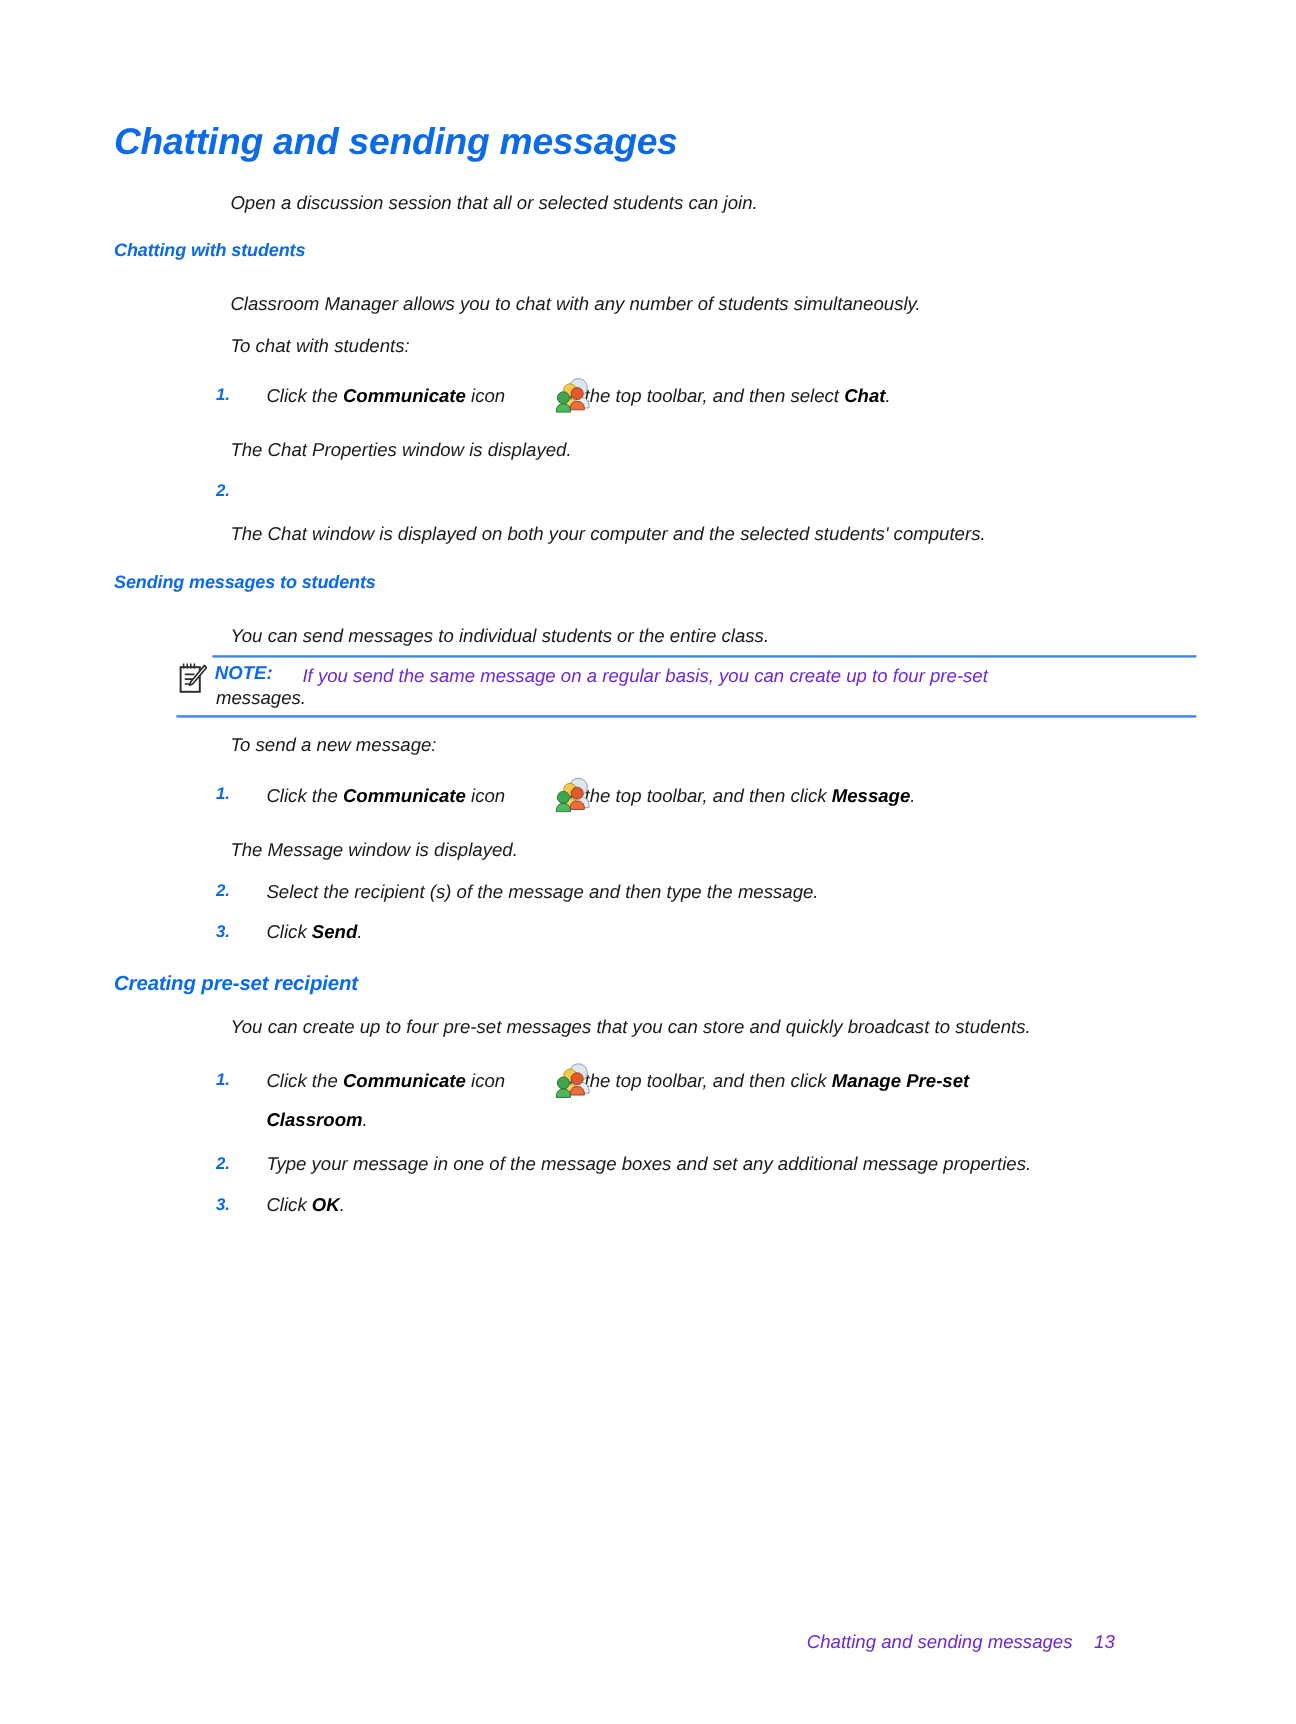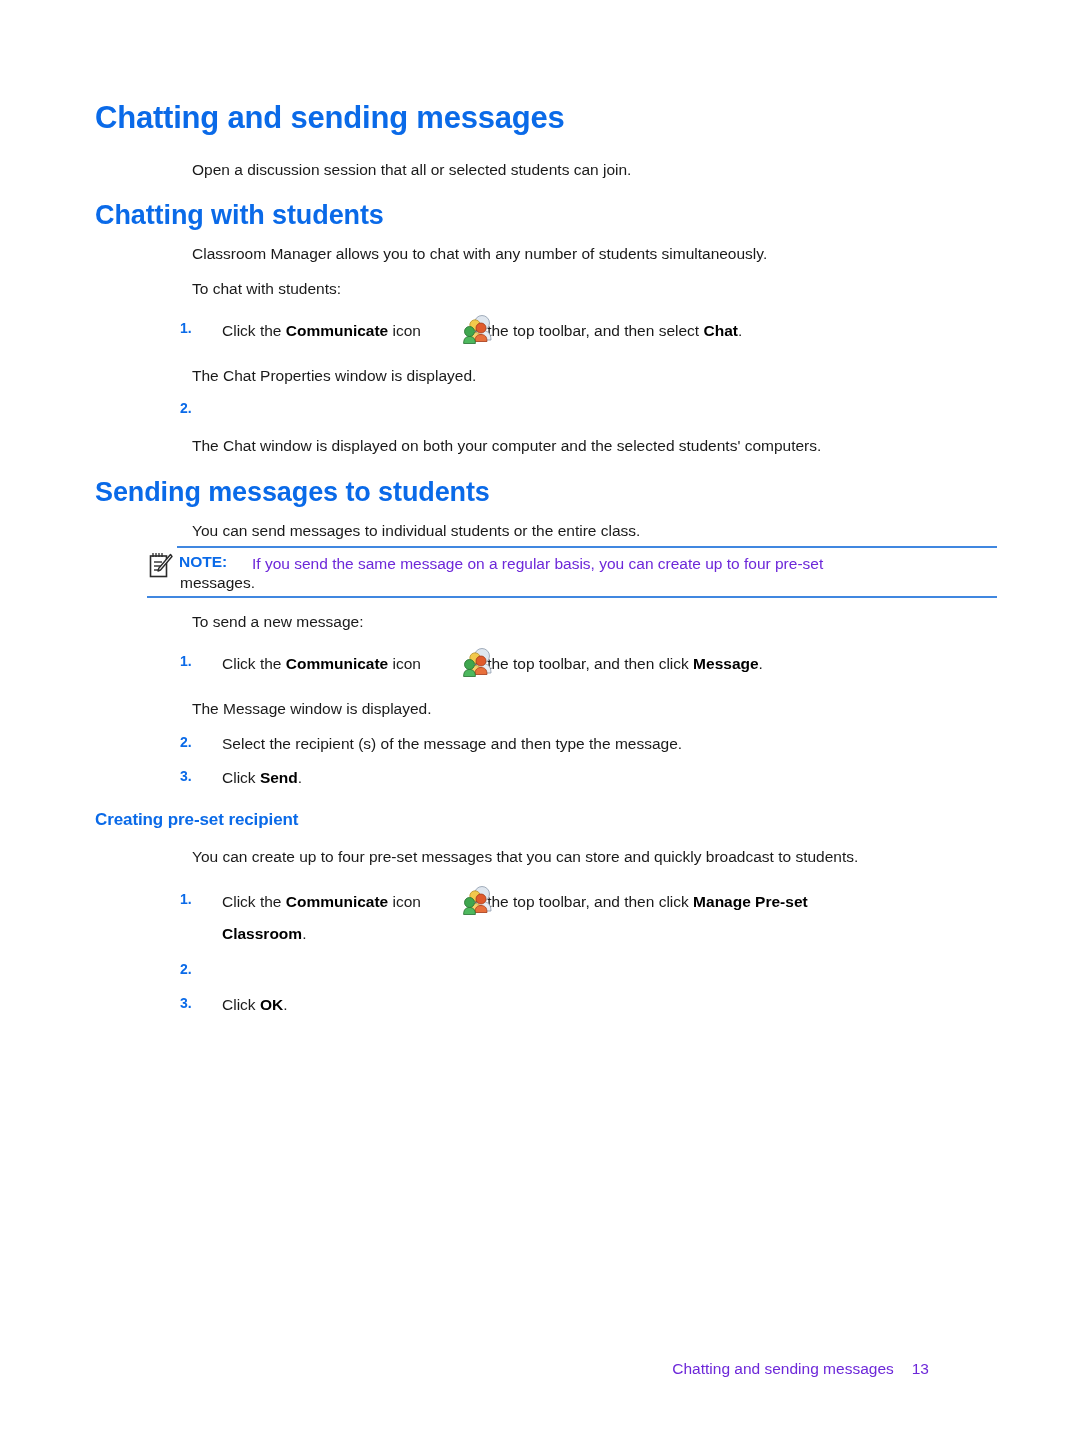--- a/index.html
+++ b/index.html
@@ -15,37 +15,38 @@
     color: #000000;
     overflow: hidden;
   }
 
   .page {
     position: absolute;
     top: 0; left: 0;
     width: 1014px;
     height: 1437px;
     background: #ffffff;
+    font-style: italic;
   }
 
   
   .h1 {
     position: absolute;
     left: 95px;
     top: 100px;
     font-size: 31px;
     font-weight: bold;
     color: #0a6ae8;
     letter-spacing: -0.2px;
     white-space: nowrap;
   }
   .h2 {
     position: absolute;
     left: 95px;
-    font-size: 27px;
+    font-size: 15px;
     font-weight: bold;
     color: #0a6ae8;
     letter-spacing: -0.1px;
     white-space: nowrap;
   }
   .h3 {
     position: absolute;
     left: 95px;
     font-size: 17px;
     font-weight: bold;
@@ -240,20 +241,21 @@
     <path d="M11 26 C11 19 14.5 16.5 20 16.5 C25.5 16.5 29 19 29 26 Z" fill="#e8eef5" stroke="#8d9aac" stroke-width="0.8"></path>
     <ellipse cx="13" cy="11" rx="5.2" ry="5.2" fill="#f2c94c" stroke="#b8922c" stroke-width="0.8"></ellipse>
     <path d="M6.5 26 C6.5 20.5 9 18.5 13 18.5 C17 18.5 19.5 20.5 19.5 26 Z" fill="#f4d06a" stroke="#b8922c" stroke-width="0.8"></path>
     <ellipse cx="19" cy="14" rx="5" ry="5" fill="#e05a2b" stroke="#a33a16" stroke-width="0.8"></ellipse>
     <path d="M13 27.5 C13 22.5 15.2 20.5 19 20.5 C22.8 20.5 25 22.5 25 27.5 Z" fill="#e8703c" stroke="#a33a16" stroke-width="0.8"></path>
     <ellipse cx="7.5" cy="17.5" rx="5" ry="5" fill="#3fa64e" stroke="#24702f" stroke-width="0.8"></ellipse>
     <path d="M1.6 29.5 C1.6 24.5 3.8 22.5 7.5 22.5 C11.2 22.5 13.4 24.5 13.4 29.5 Z" fill="#4eb85e" stroke="#24702f" stroke-width="0.8"></path>
   </svg>
 
   <div class="li-num" style="top:961px">2.</div>
+  <div class="li-text" style="top:961px">Type your message in one of the message boxes and set any additional message properties.</div>
 
   <div class="li-num" style="top:995px">3.</div>
   <div class="li-text" style="top:995px">
     <span>Click </span><b>OK</b><span>.</span>
   </div>
 
   <div class="footer">
     <span>Chatting and sending messages</span><span class="pg">13</span>
   </div>
 

